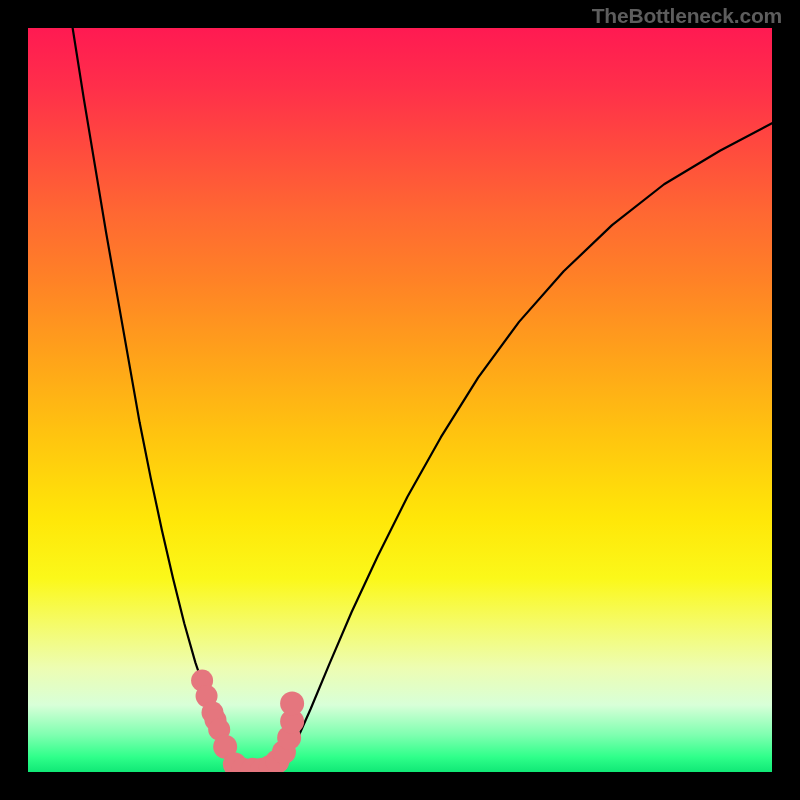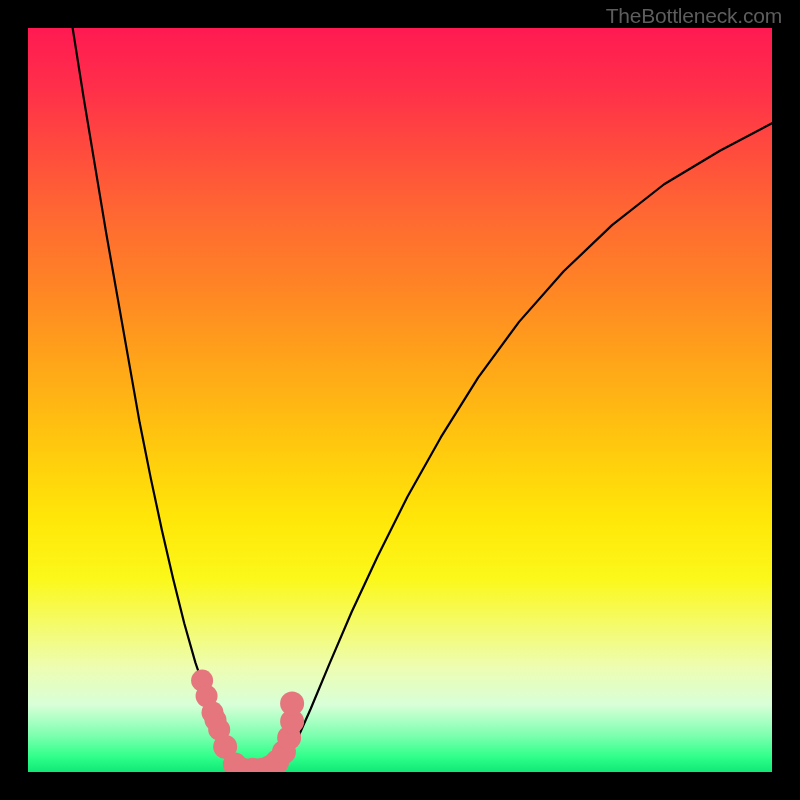--- a/index.html
+++ b/index.html
@@ -5,21 +5,21 @@
   * { margin: 0; padding: 0; box-sizing: border-box; }
   html, body { width: 800px; height: 800px; overflow: hidden; }
   body { background: #000; position: relative; font-family: Arial, Helvetica, sans-serif; }
 
   .watermark {
     position: absolute;
     top: 4px;
     right: 18px;
     color: #5d5d5d;
     font-size: 21px;
-    font-weight: 400;
+    font-weight: 700;
     letter-spacing: -0.2px;
     z-index: 20;
   }
 
   .plot {
     position: absolute;
     left: 28px;
     top: 28px;
     width: 744px;
     height: 744px;

